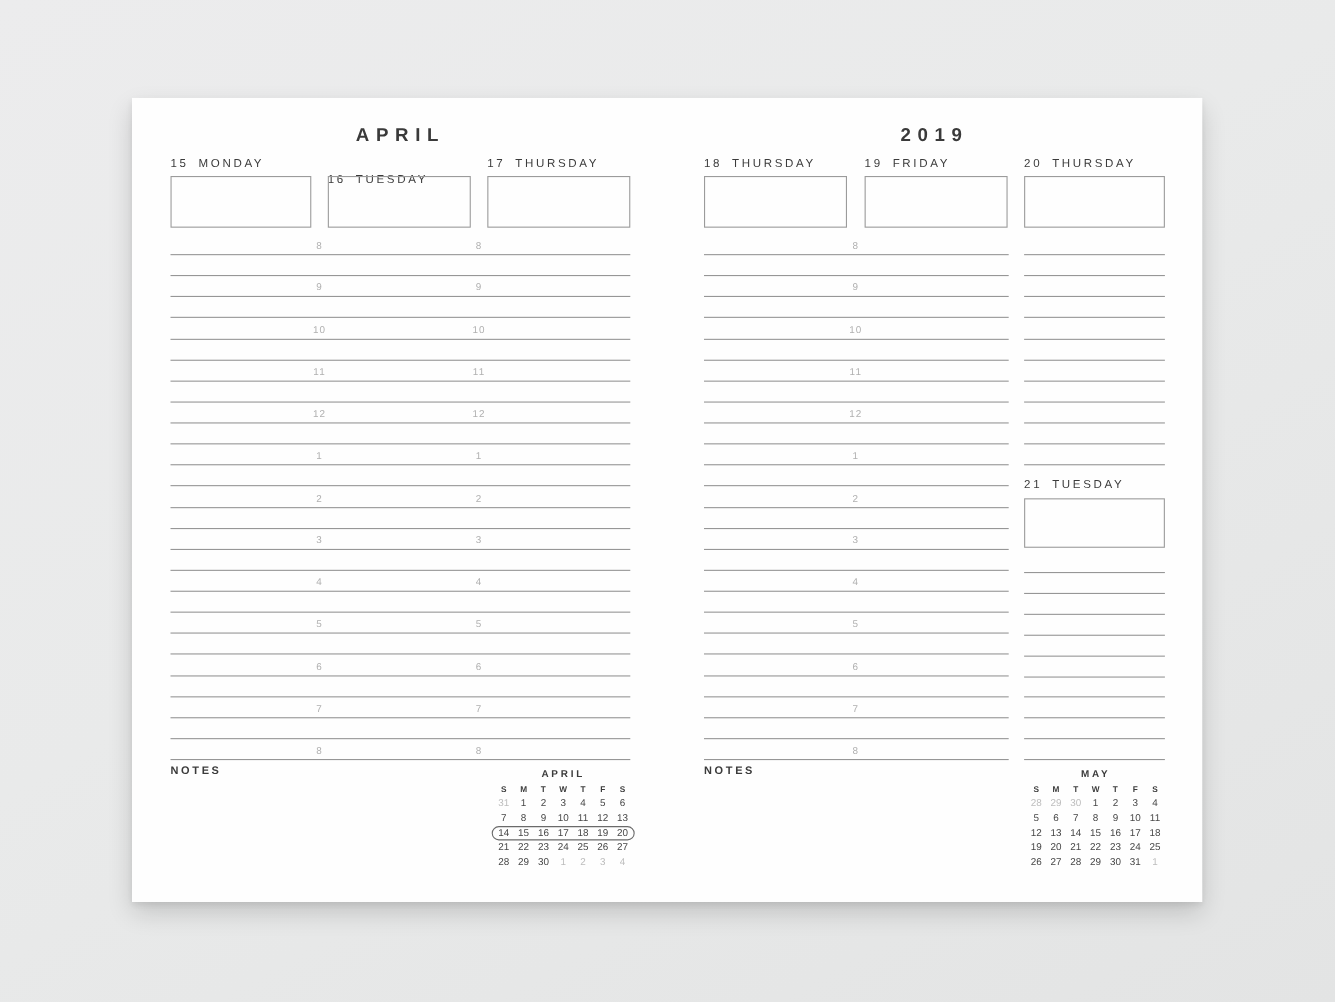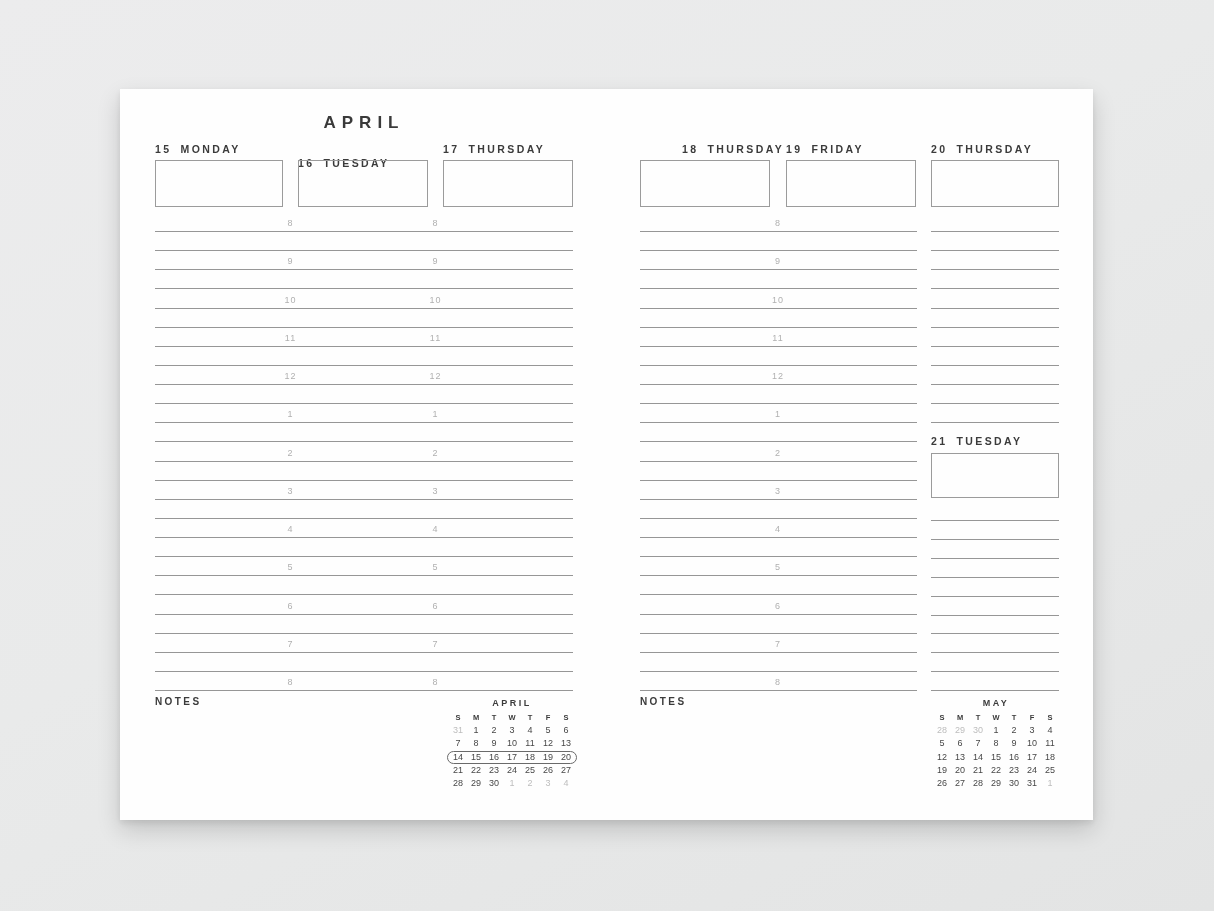--- a/index.html
+++ b/index.html
@@ -6,21 +6,21 @@
     font-family:"Liberation Sans", sans-serif;}
   .scene{position:relative;width:1214px;height:911px;
     background:linear-gradient(150deg,#ececed 0%,#e9eaea 45%,#e3e4e4 100%);}
   .page{position:absolute;left:120px;top:89px;width:973px;height:731px;
     background:#fefefe;
     box-shadow:0 10px 22px rgba(0,0,0,0.16), 0 3px 6px rgba(0,0,0,0.08);}
   .page-title{position:absolute;top:24px;height:22px;text-align:center;
     font-size:17px;font-weight:700;letter-spacing:6px;color:#3a3a3a;}
   .pt-left{left:35px;width:418px;}
   .pt-right{left:520px;width:419px;}
-  .day-label{position:absolute;height:13px;font-size:10.5px;font-weight:700;
+  .day-label{position:absolute;height:13px;font-size:10.5px;font-weight:400;
     letter-spacing:2.4px;color:#3b3b3b;white-space:nowrap;}
   .day-label .dnum{margin-right:9px;}
   .day-box{position:absolute;border:1px solid #9b9b9b;background:transparent;box-sizing:border-box;}
   .rline{position:absolute;height:1px;background:#969696;}
   .hour-label{position:absolute;width:24px;height:11px;text-align:center;
     font-size:9px;color:#b0b0b0;letter-spacing:1px;}
   .notes-label{position:absolute;top:607px;height:13px;font-size:10px;font-weight:700;
     letter-spacing:2.4px;color:#3b3b3b;}
   .mini-cal{position:absolute;top:609px;width:126px;}
   .mc-title{height:13px;text-align:center;font-size:9px;font-weight:700;
@@ -31,29 +31,30 @@
   .mc-muted{color:#bdbdbd;}
   .mc-week-box{position:absolute;top:0;left:-2px;right:-2px;bottom:0;
     border:1px solid #6a6a6a;border-radius:7px;pointer-events:none;}
 </style>
 </head>
 <body>
 
 <div class="scene">
   <div class="page">
     <div class="page-title pt-left">APRIL</div>
+    <div class="page-title pt-right">2019</div>
 
     <div id="gen-days">
         <div class="day-label" style="left: 35px; top: 54px;"><span class="dnum">15</span><span>MONDAY</span></div>
         <div class="day-box" style="left: 35px; top: 71px; width: 128px; height: 47px;"></div>
         <div class="day-label" style="left: 178px; top: 68px;"><span class="dnum">16</span><span>TUESDAY</span></div>
         <div class="day-box" style="left: 178px; top: 71px; width: 130px; height: 47px;"></div>
         <div class="day-label" style="left: 323px; top: 54px;"><span class="dnum">17</span><span>THURSDAY</span></div>
         <div class="day-box" style="left: 323px; top: 71px; width: 130px; height: 47px;"></div>
-        <div class="day-label" style="left: 520px; top: 54px; margin-left: 42px;"><span class="dnum">18</span><span>THURSDAY</span></div>
+        <div class="day-label" style="left: 520px; top: 54px;"><span class="dnum">18</span><span>THURSDAY</span></div>
         <div class="day-box" style="left: 520px; top: 71px; width: 130px; height: 47px;"></div>
         <div class="day-label" style="left: 666px; top: 54px;"><span class="dnum">19</span><span>FRIDAY</span></div>
         <div class="day-box" style="left: 666px; top: 71px; width: 130px; height: 47px;"></div>
         <div class="day-label" style="left: 811px; top: 54px;"><span class="dnum">20</span><span>THURSDAY</span></div>
         <div class="day-box" style="left: 811px; top: 71px; width: 128px; height: 47px;"></div>
         <div class="day-label" style="left: 811px; top: 346px;"><span class="dnum">21</span><span>TUESDAY</span></div>
         <div class="day-box" style="left: 811px; top: 364px; width: 128px; height: 45px;"></div>
       </div>
     <div id="gen-lines">
         <div class="rline" style="left: 35px; top: 142px; width: 418px;"></div>

